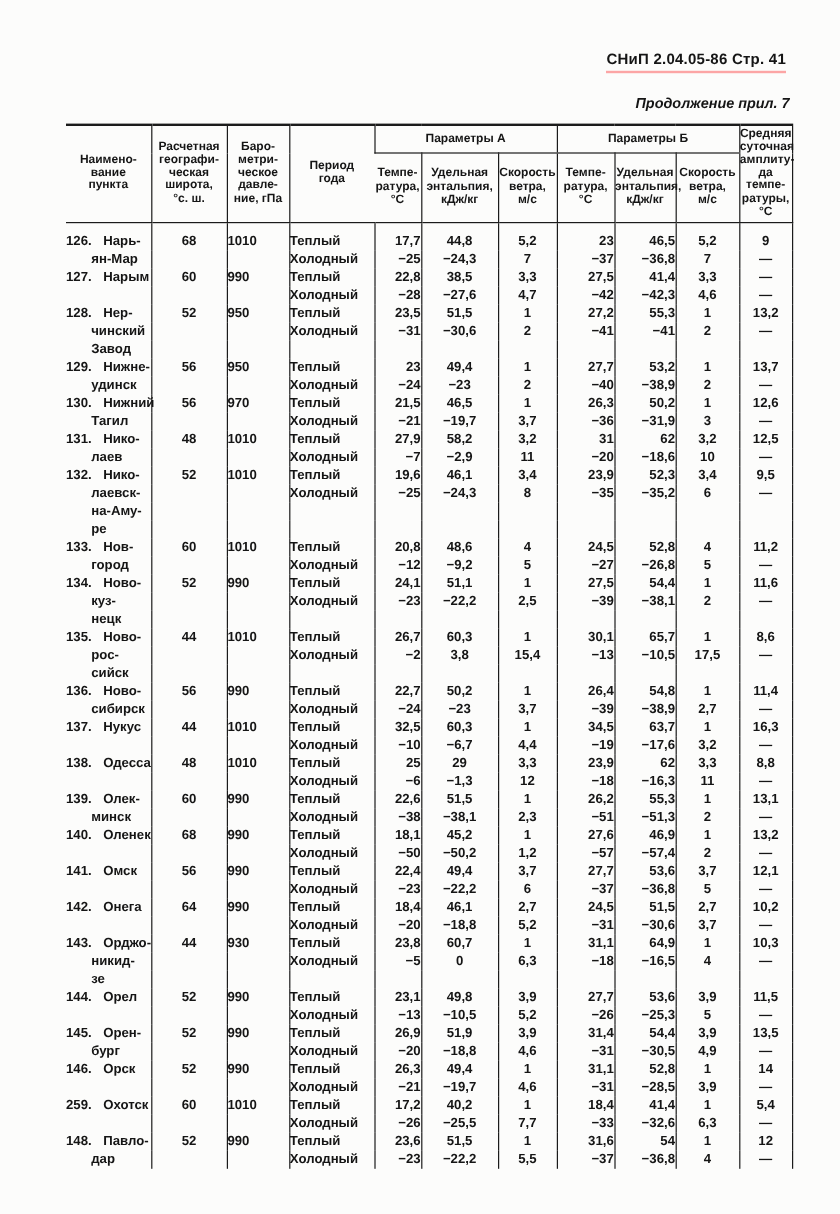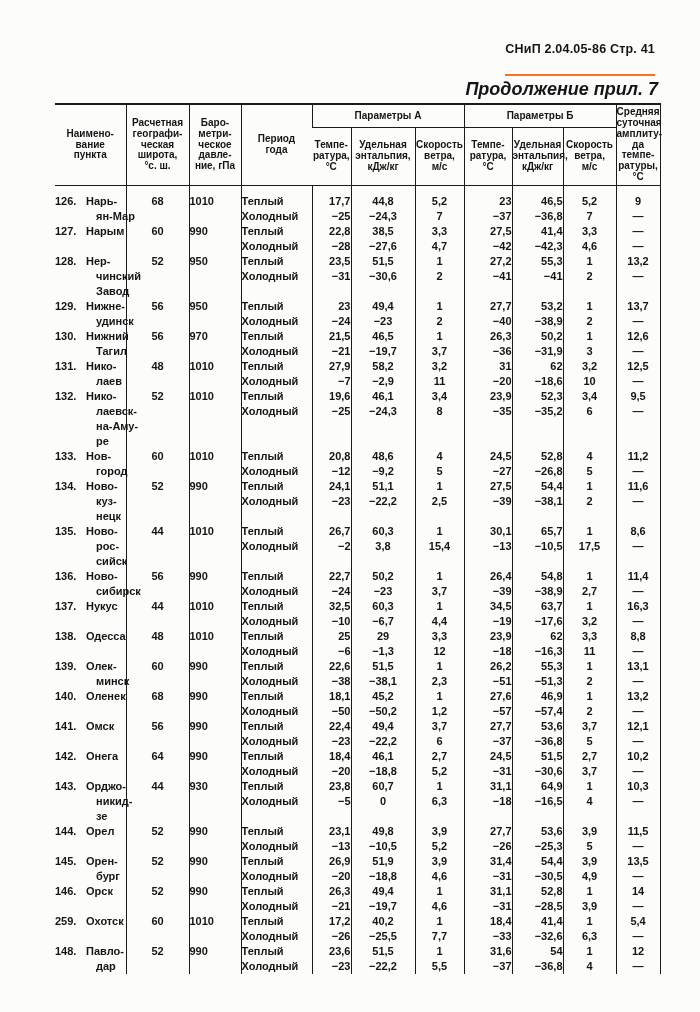--- a/index.html
+++ b/index.html
@@ -13,28 +13,28 @@
     font-weight: bold;
     color: #151515;
     overflow: hidden;
   }
   .doc-ref {
     position: absolute;
     top: 42px;
     right: 45px;
     font-size: 12.5px;
     letter-spacing: 0.2px;
-    border-bottom: 2px solid #f97316;
-    padding-bottom: 18px;
+    border-bottom: 2px solid #fca5a5;
+    padding-bottom: 3px;
   }
   .cont-note {
     position: absolute;
     top: 79px;
     right: 42px;
-    font-size: 18px;
+    font-size: 12px;
     font-style: italic;
   }
   table.climate {
     position: absolute;
     left: 55px;
     top: 103px;
     width: 605px;
     border-collapse: collapse;
     table-layout: fixed;
   }
@@ -60,21 +60,21 @@
   tbody td {
     font-size: 11px;
     line-height: 15px;
     height: 15px;
     vertical-align: bottom;
     white-space: nowrap;
   }
   tbody tr:first-child td { padding-top: 8px; }
   td.c-name  { text-align: left; padding-left: 2px; }
   td.c-name .num { display: inline-block; width: 31px; }
-  td.c-name .cont { margin-left: 41px; }
+  td.c-name .cont { margin-left: 21px; }
   td.c-lat   { text-align: center; }
   td.c-press { text-align: left; padding-right: 5px; }
   td.c-period{ text-align: left; padding-left: 6px; }
   td.c-ta    { text-align: right; padding-right: 3px; }
   td.c-ea    { text-align: center; padding-right: 4px; }
   td.c-sa    { text-align: center; }
   td.c-tb    { text-align: right; padding-right: 10px; }
   td.c-eb    { text-align: right; padding-right: 5px; }
   td.c-sb    { text-align: center; }
   td.c-amp   { text-align: center; }

